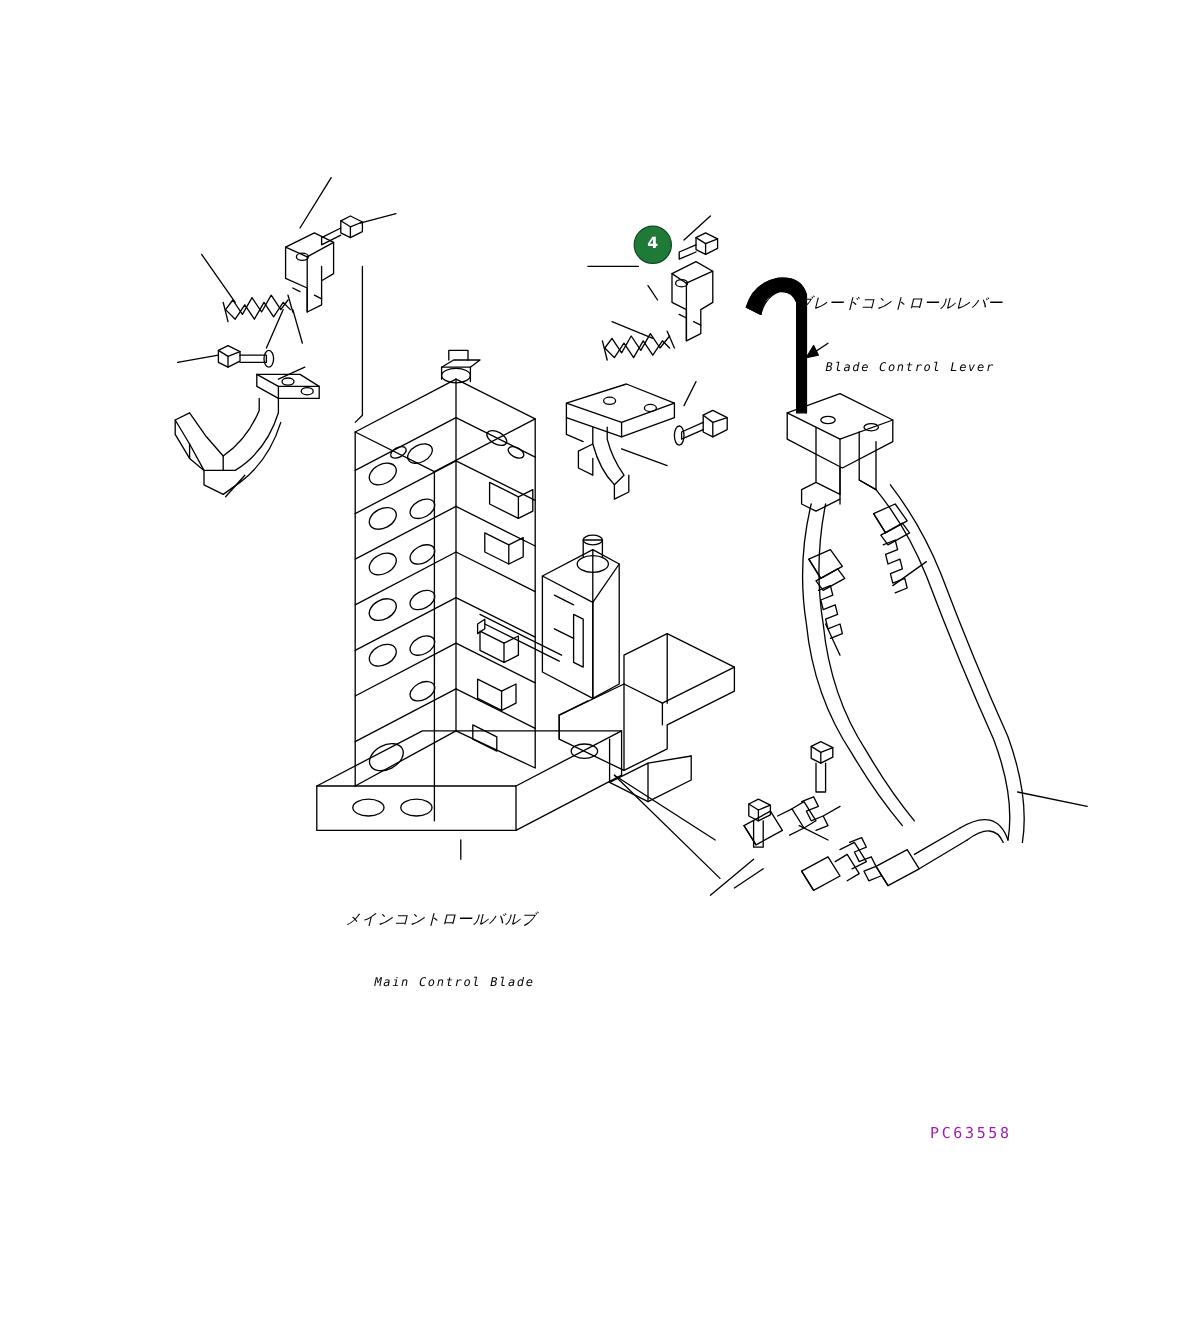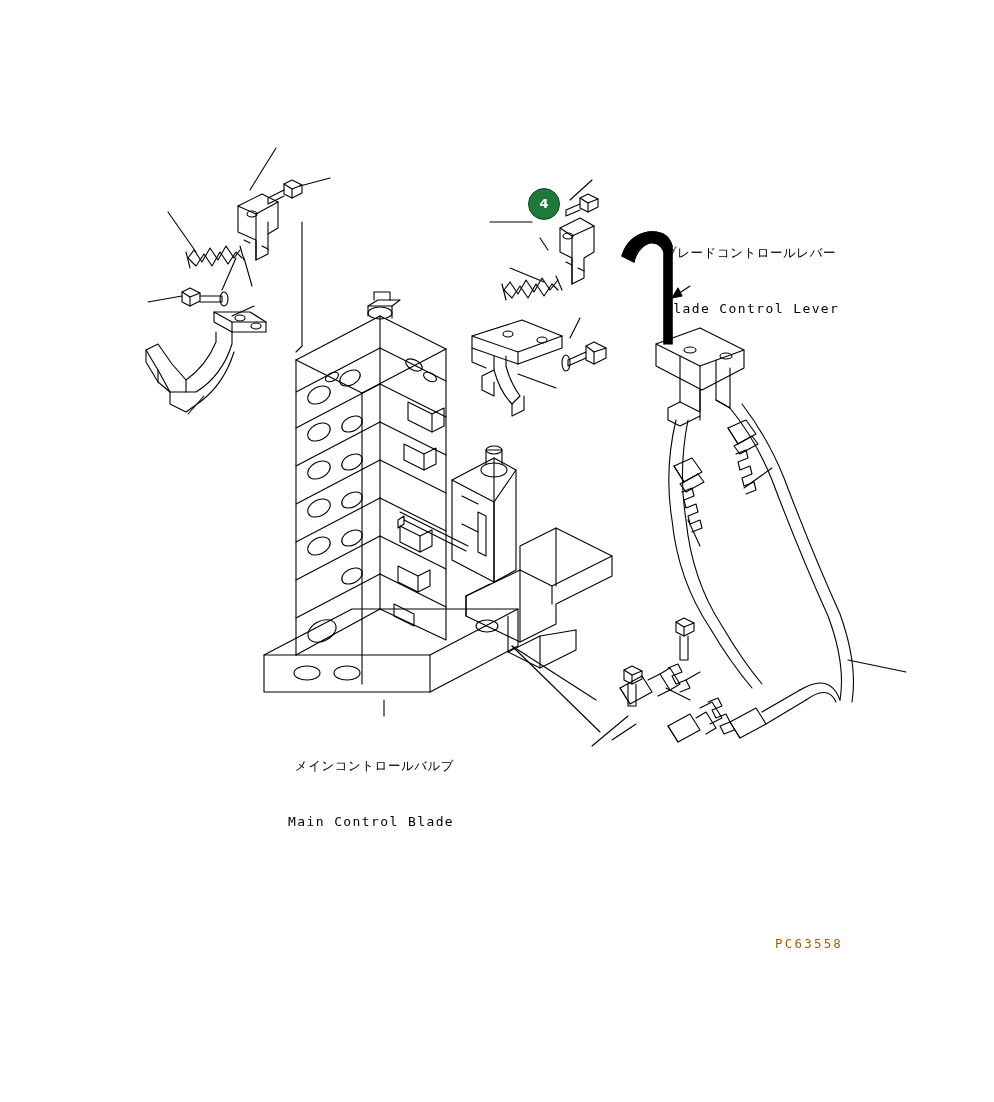--- a/index.html
+++ b/index.html
@@ -24,50 +24,51 @@
     position: absolute;
     left: 0; top: 0;
     width: 994px;
     height: 1102px;
   }
   .label {
     position: absolute;
     color: #000000;
     white-space: pre;
     line-height: 1.25;
+    font-style: italic;
   }
   .label .jp {
     display: block;
     font-family: "DejaVu Sans", sans-serif;
     font-size: 12.5px;
     letter-spacing: 0.5px;
   }
   .label .en {
     display: block;
     font-family: "DejaVu Sans Mono", monospace;
-    font-size: 13px;
+    font-size: 10px;
     letter-spacing: 1.4px;
+    padding-left: 24px;
   }
   #label-blade {
     left: 664px;
     top: 205px;
   }
   #label-valve {
     left: 288px;
     top: 718px;
-    text-align: right;
   }
   #drawing-number {
     position: absolute;
     left: 775px;
     top: 936px;
     font-family: "DejaVu Sans Mono", monospace;
     font-size: 12.5px;
     letter-spacing: 2.2px;
-    color: #a16207;
+    color: #a21caf;
   }
   #callout-4 {
     position: absolute;
     left: 528px;
     top: 188px;
     width: 32px;
     height: 32px;
   }
   #callout-4 .bubble {
     position: absolute;

